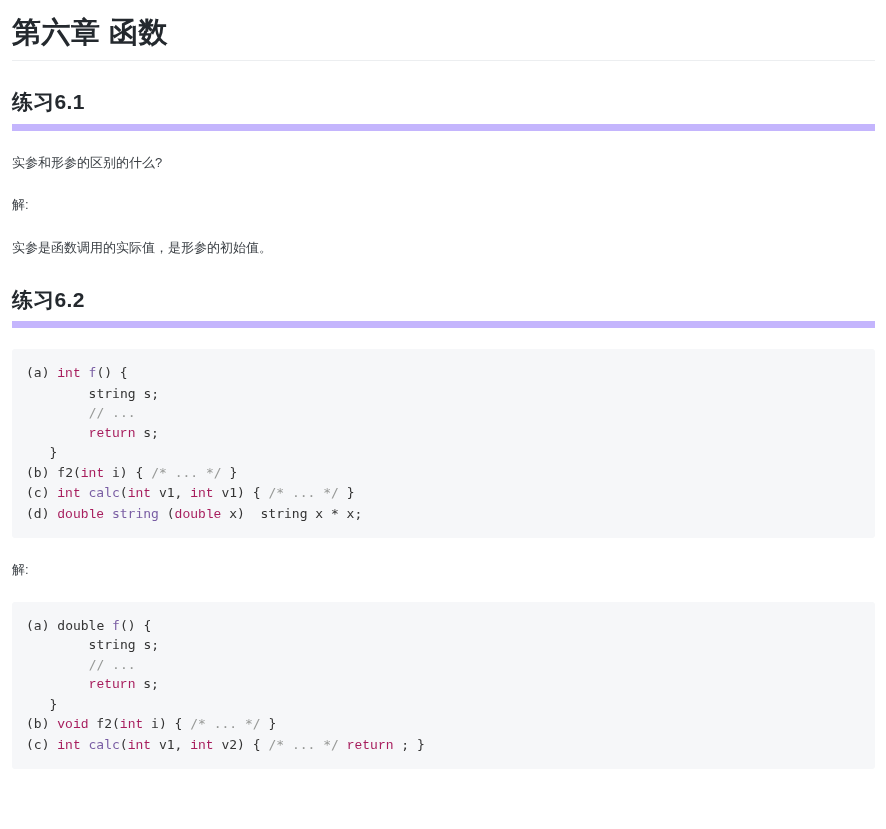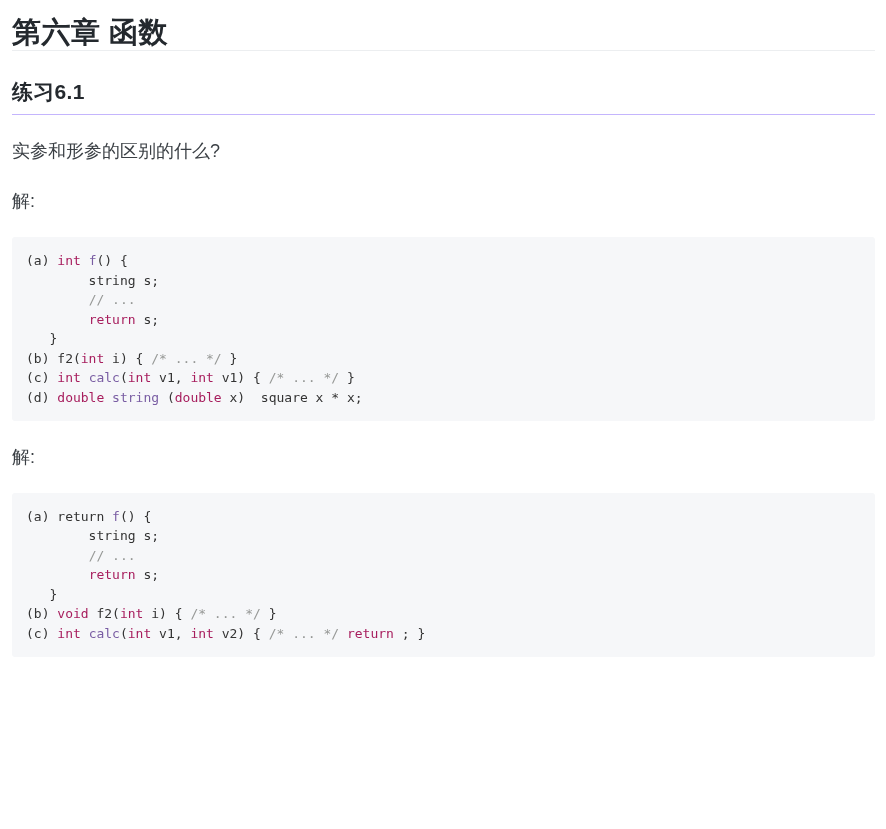--- a/index.html
+++ b/index.html
@@ -20,37 +20,38 @@
     width: 886px;
   }
 
   
   h1.chapter-title {
     font-size: 29px;
     line-height: 1.25;
     font-weight: bold;
     color: #24292e;
     margin: 6px 0 0 0;
+    padding-bottom: 10px;
     border-bottom: 1px solid #eceef0;
     letter-spacing: 0.5px;
   }
   h2.exercise-title {
     font-size: 21px;
     line-height: 1.25;
     font-weight: bold;
     color: #24292e;
     margin: 28px 0 0 0;
     padding-bottom: 8px;
-    border-bottom: 1px solid #c4b5fd;
+    border-bottom: 7px solid #c4b5fd;
     letter-spacing: 0.3px;
   }
 
   
   p.para {
-    font-size: 18px;
+    font-size: 13px;
     line-height: 1.6;
     color: #3a3f44;
     margin: 22px 0 0 0;
   }
 
   
   pre.codeblock {
     box-sizing: border-box;
     background: #f6f7f9;
     border-radius: 3px;
@@ -60,54 +61,56 @@
     font-size: 13px;
     line-height: 19.5px;
     color: #333333;
     white-space: pre;
     overflow: hidden;
     width: 863px;
   }
   pre.codeblock code { font: inherit; color: inherit; }
 
   
-  .k  { color: #a71d5d; }   
+  .k  { color: #a71d5d; font-family: Liberation Mono, monospace; }   
   .fn { color: #795da3; }   
   .cm { color: #969896; }   
   .pl { color: #333333; }   
 </style>
 </head>
 <body>
 
 <div class="page">
 
   <h1 class="chapter-title">第六章 函数</h1>
 
   <h2 class="exercise-title">练习6.1</h2>
 
   <p class="para">实参和形参的区别的什么?</p>
 
   <p class="para">解:</p>
 
+  <p class="para">实参是函数调用的实际值，是形参的初始值。</p>
 
+  <h2 class="exercise-title">练习6.2</h2>
 
 
   <pre class="codeblock"><code><span class="pl">(a) </span><span class="k">int</span><span class="pl"> </span><span class="fn">f</span><span class="pl">() {</span>
 <span class="pl">        string s;</span>
 <span class="pl">        </span><span class="cm">// ...</span>
 <span class="pl">        </span><span class="k">return</span><span class="pl"> s;</span>
 <span class="pl">   }</span>
 <span class="pl">(b) f2(</span><span class="k">int</span><span class="pl"> i) { </span><span class="cm">/* ... */</span><span class="pl"> }</span>
 <span class="pl">(c) </span><span class="k">int</span><span class="pl"> </span><span class="fn">calc</span><span class="pl">(</span><span class="k">int</span><span class="pl"> v1, </span><span class="k">int</span><span class="pl"> v1) { </span><span class="cm">/* ... */</span><span class="pl"> }</span>
-<span class="pl">(d) </span><span class="k">double</span><span class="pl"> </span><span class="fn">string</span><span class="pl"> (</span><span class="k">double</span><span class="pl"> x)  square x * x;</span></code></pre>
+<span class="pl">(d) </span><span class="k">double</span><span class="pl"> </span><span class="fn">string</span><span class="pl"> (</span><span class="k">double</span><span class="pl"> x)  string x * x;</span></code></pre>
 
   <p class="para">解:</p>
 
 
-  <pre class="codeblock"><code><span class="pl">(a) return </span><span class="fn">f</span><span class="pl">() {</span>
+  <pre class="codeblock"><code><span class="pl">(a) double </span><span class="fn">f</span><span class="pl">() {</span>
 <span class="pl">        string s;</span>
 <span class="pl">        </span><span class="cm">// ...</span>
 <span class="pl">        </span><span class="k">return</span><span class="pl"> s;</span>
 <span class="pl">   }</span>
 <span class="pl">(b) </span><span class="k">void</span><span class="pl"> f2(</span><span class="k">int</span><span class="pl"> i) { </span><span class="cm">/* ... */</span><span class="pl"> }</span>
 <span class="pl">(c) </span><span class="k">int</span><span class="pl"> </span><span class="fn">calc</span><span class="pl">(</span><span class="k">int</span><span class="pl"> v1, </span><span class="k">int</span><span class="pl"> v2) { </span><span class="cm">/* ... */</span><span class="pl"> </span><span class="k">return</span><span class="pl"> ; }</span>
 </code></pre>
 
 </div>
 

